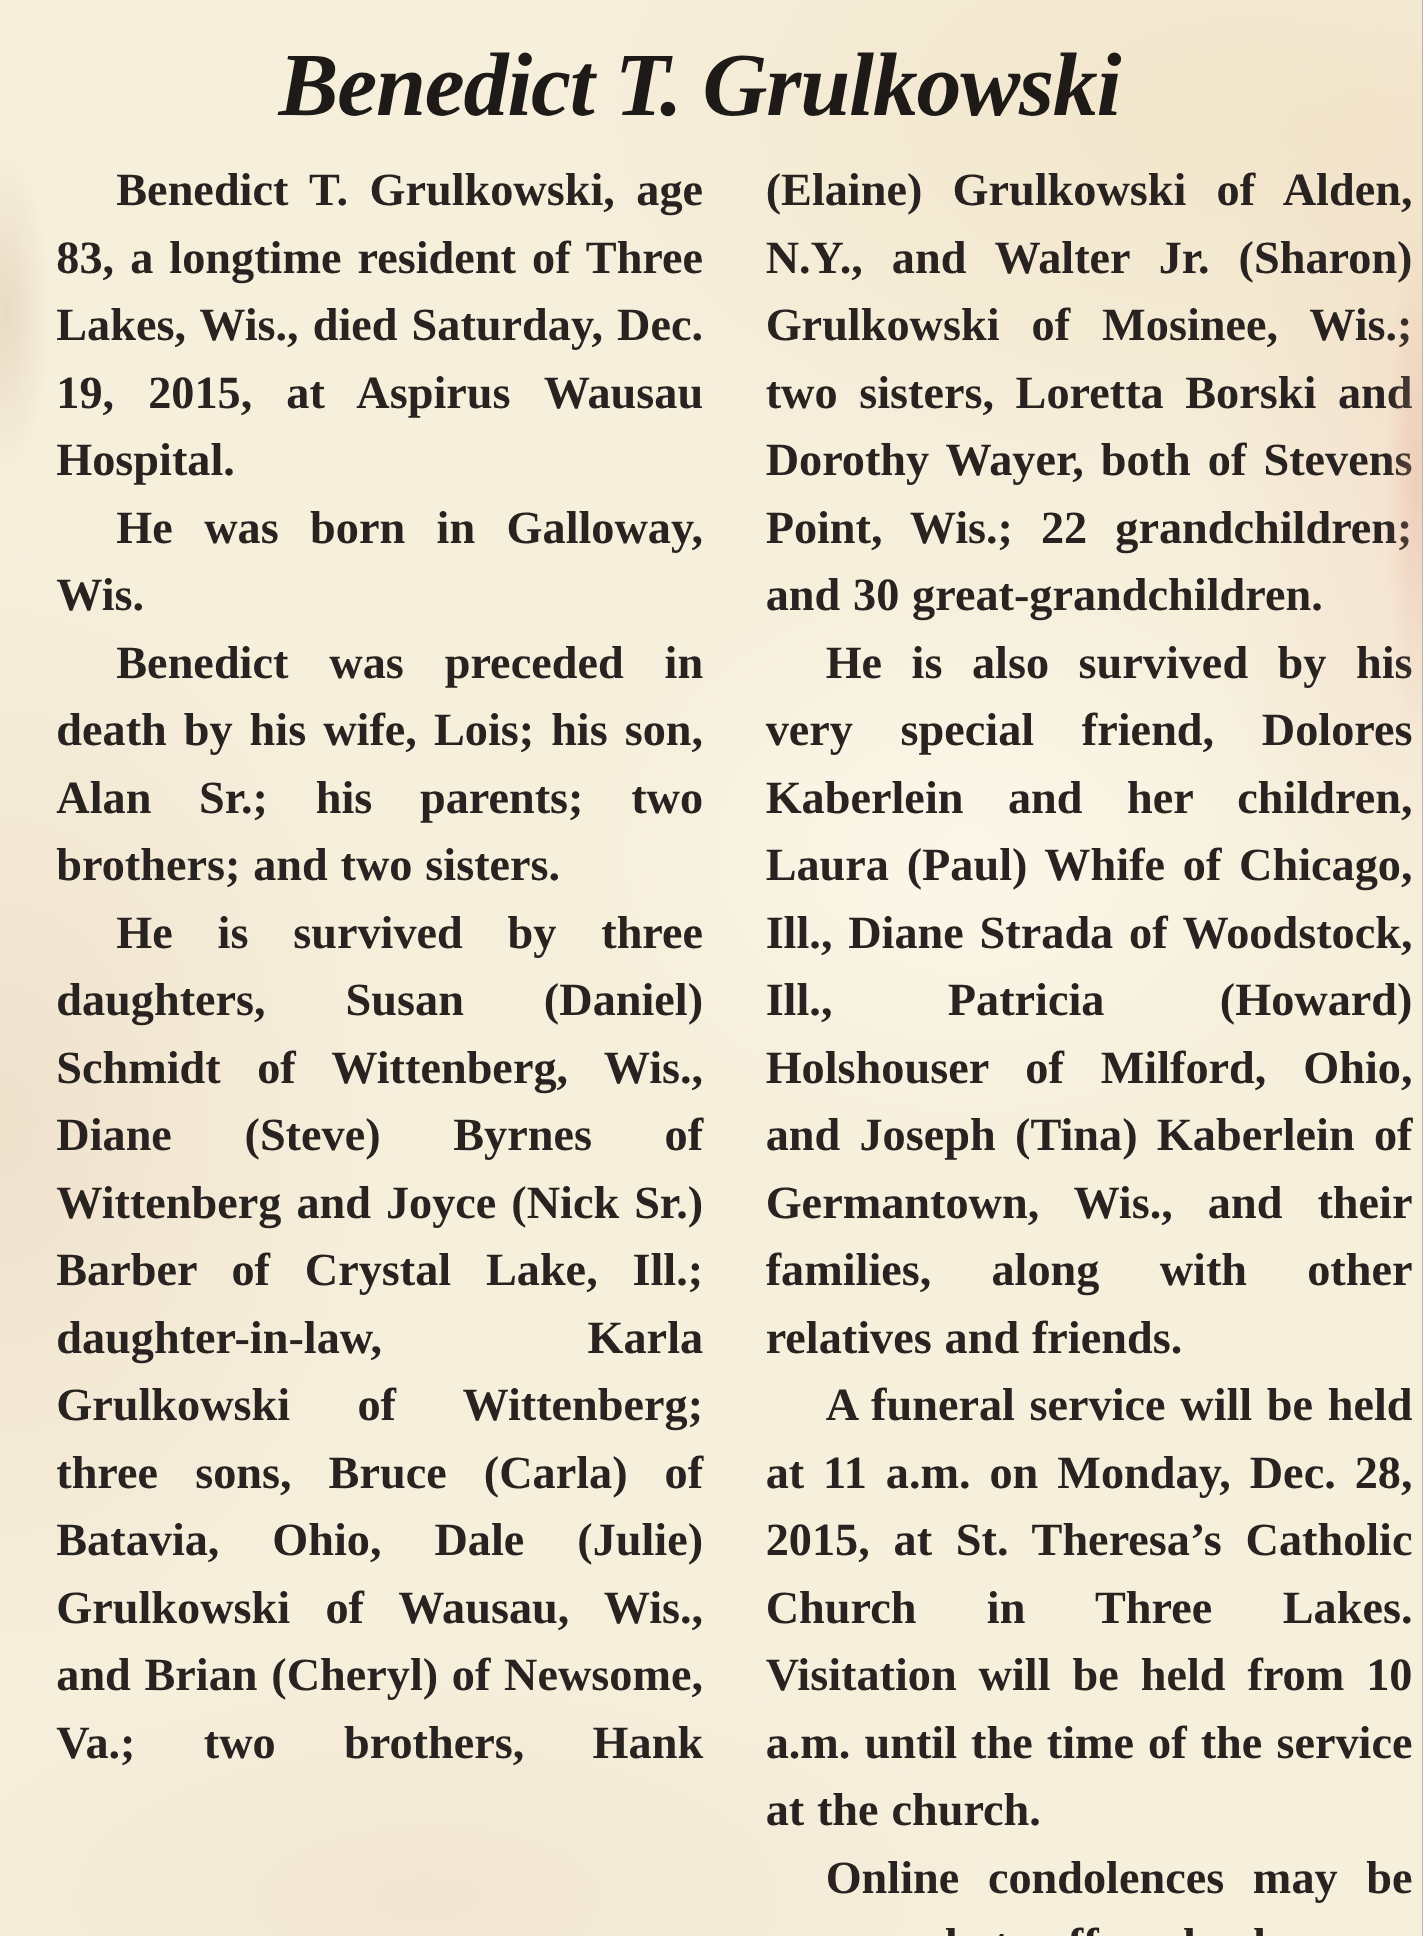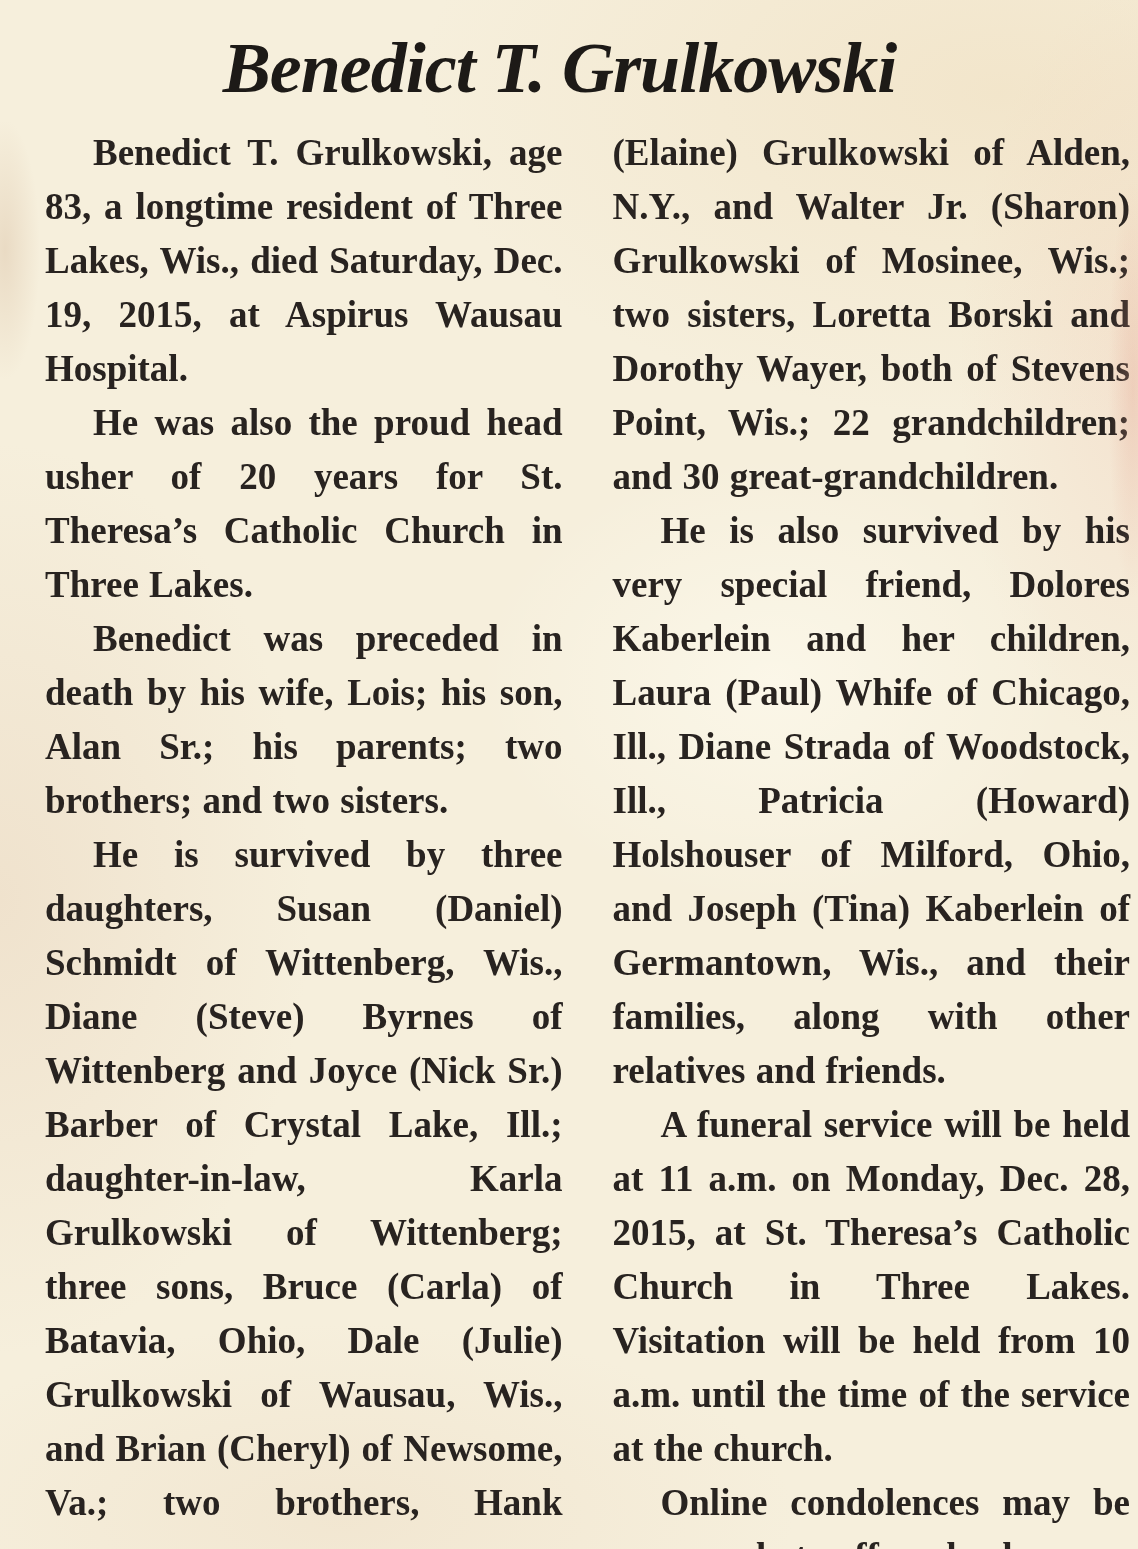--- a/index.html
+++ b/index.html
@@ -109,24 +109,24 @@
 
   <h1 class="headline">Benedict T. Grulkowski</h1>
 
   <div class="columns">
 
     <div class="column col-left">
       <div class="para-list">
 
           <p>Benedict T. Grulkowski, age 83, a longtime resident of Three Lakes, Wis., died Saturday, Dec. 19, 2015, at Aspirus Wausau Hospital.</p>
 
+          <p>He was born in Galloway, Wis.</p>
 
 
 
-          <p>He was also the proud head usher of 20 years for St. Theresa’s Catholic Church in Three Lakes.</p>
 
           <p>Benedict was preceded in death by his wife, Lois; his son, Alan Sr.; his parents; two brothers; and two sisters.</p>
 
           <p>He is survived by three daughters, Susan (Daniel) Schmidt of Wittenberg, Wis., Diane (Steve) Byrnes of Wittenberg and Joyce (Nick Sr.) Barber of Crystal Lake, Ill.; daughter-in-law, Karla Grulkowski of Wittenberg; three sons, Bruce (Carla) of Batavia, Ohio, Dale (Julie) Grulkowski of Wausau, Wis., and Brian (Cheryl) of Newsome, Va.; two brothers, Hank</p>
         </div>
     </div>
 
     <div class="column col-right">
       <div class="para-list">
 

